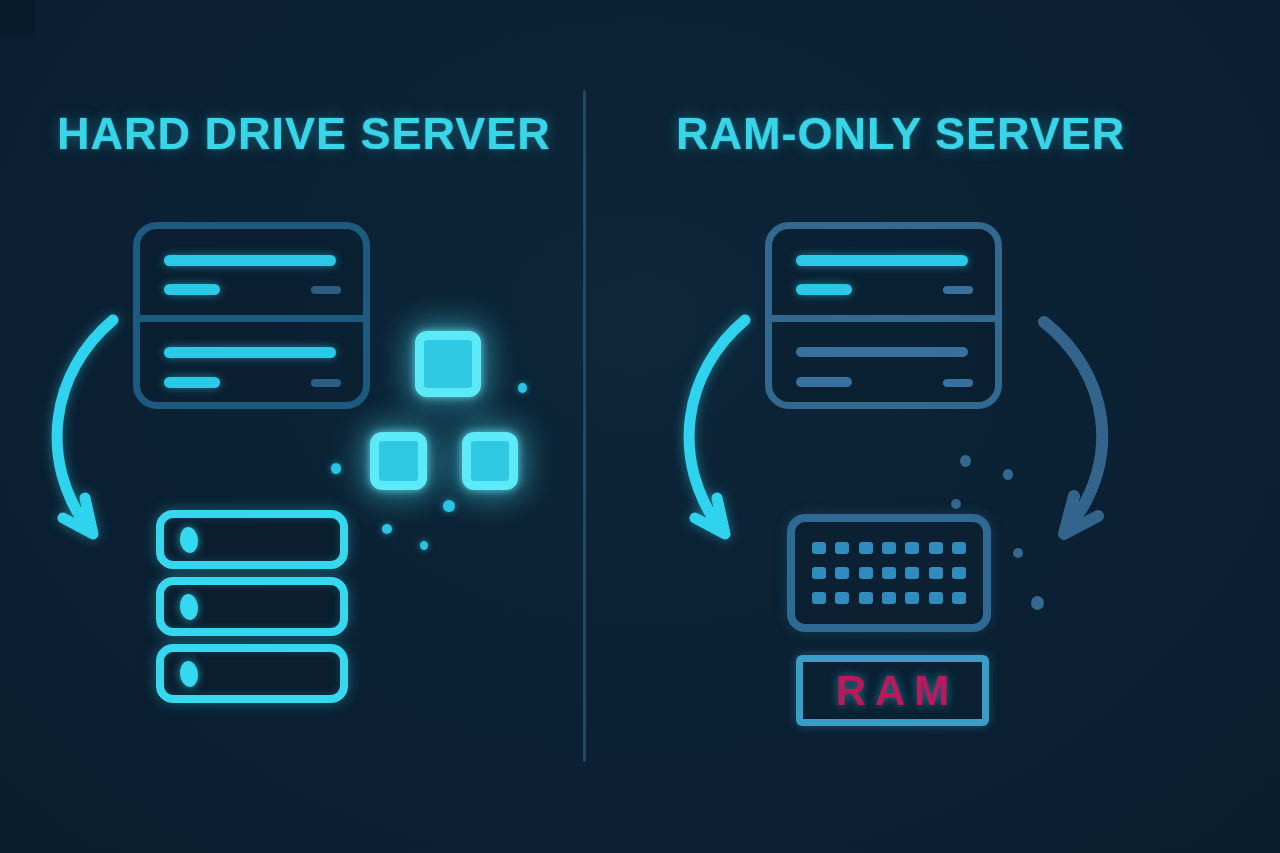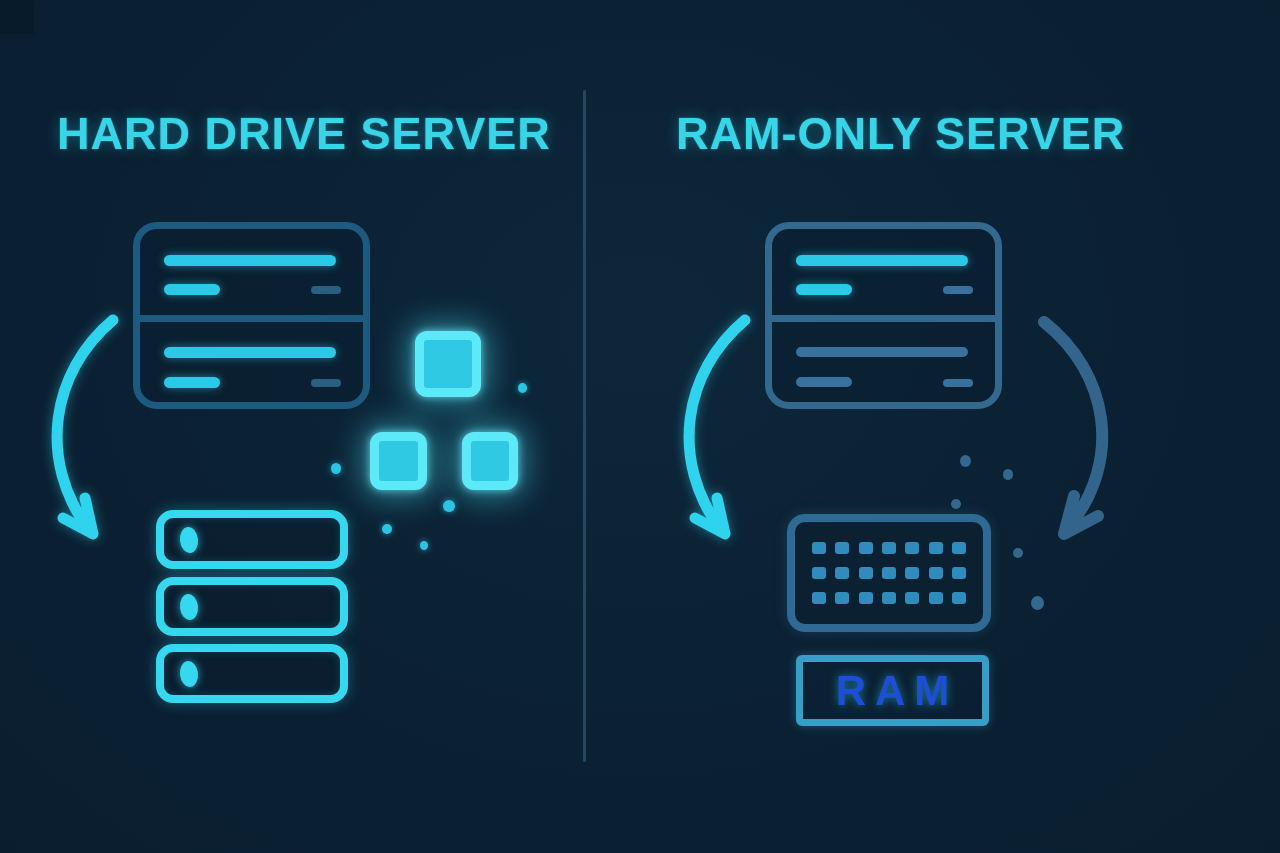--- a/index.html
+++ b/index.html
@@ -77,21 +77,21 @@
   .chip-grid i { display:block; width:14px; height:12px; border-radius:3px; background:#2f8cbc; }
 
   
   .ram-box {
     left:796px; top:655px; width:193px; height:71px;
     border:7px solid #3a9dc8; border-radius:6px;
     box-shadow:0 0 10px rgba(58,157,200,.4), inset 0 0 0 3px #0a2134;
     display:flex; align-items:center; justify-content:center;
   }
   .ram-text {
-    font-size:42px; font-weight:bold; letter-spacing:9px; color:#1d4ed8;
+    font-size:42px; font-weight:bold; letter-spacing:9px; color:#be185d;
     text-shadow:0 0 10px rgba(48,210,238,.5); padding-left:9px;
   }
 
   svg.arrow { overflow:visible; }
   .glow-arrow { filter:drop-shadow(0 0 6px rgba(47,211,238,.45)); }
 </style>
 </head>
 <body>
 
 <div class="abs corner-sq"></div>

